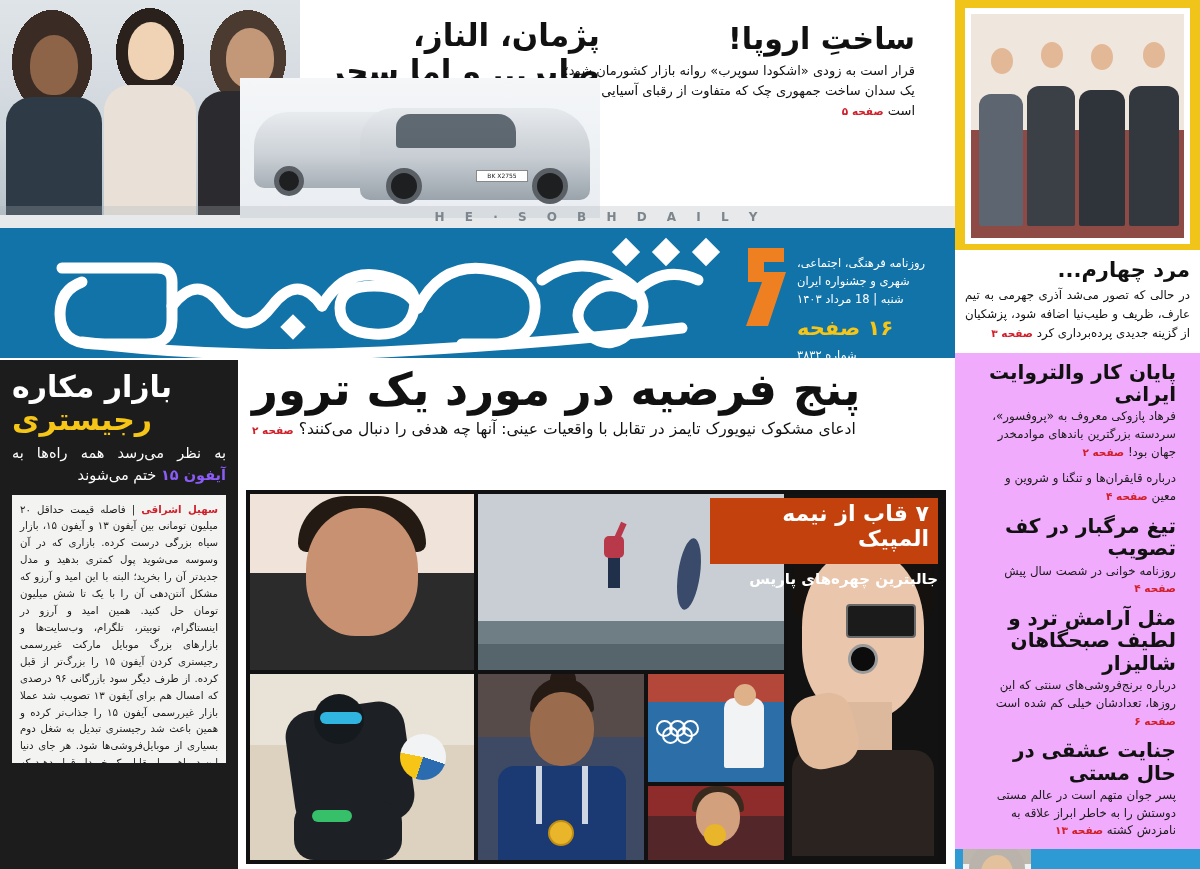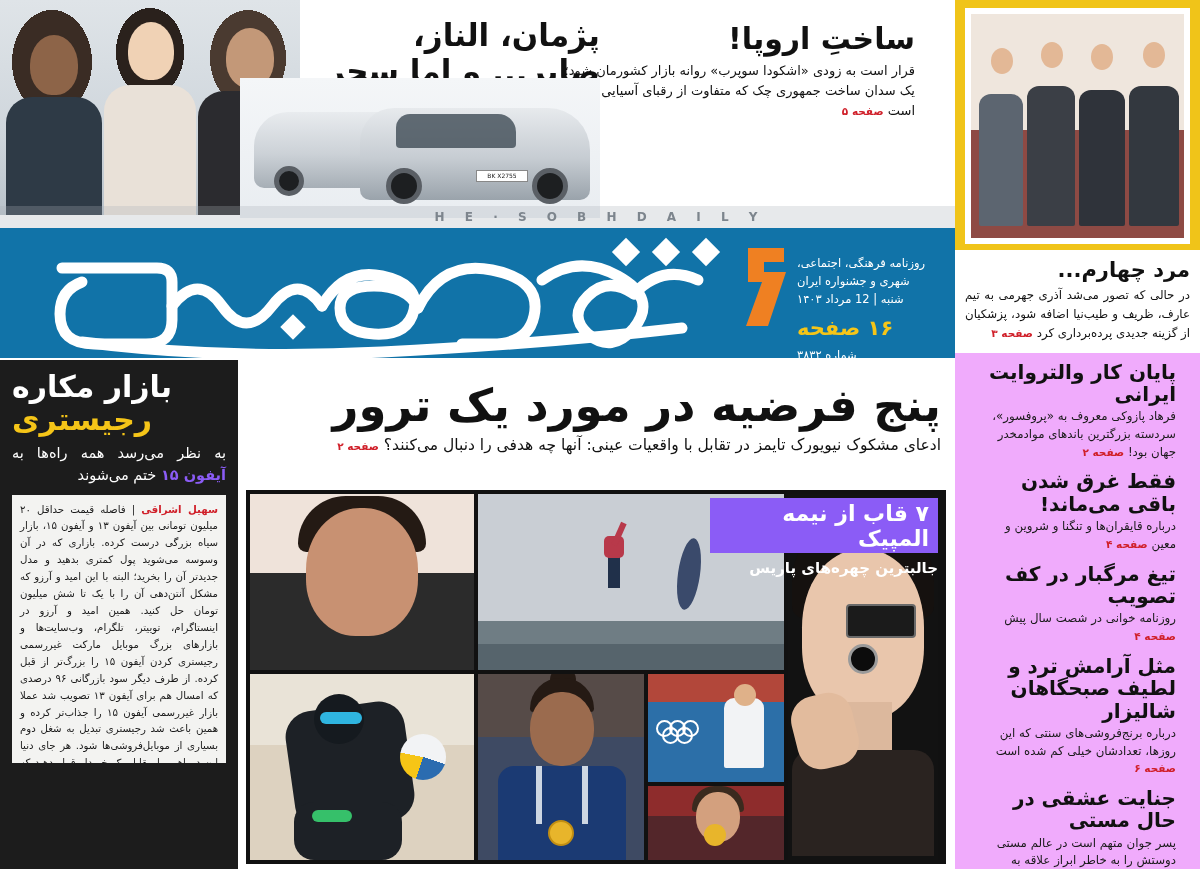--- a/index.html
+++ b/index.html
@@ -143,21 +143,21 @@
   .left-col .sub .y { color:#8b5cf6; font-weight:bold; }
   .left-body {
     margin-top:8px; background:#f3f3f1; padding:7px 8px;
     height:268px; overflow:hidden;
   }
   .left-body p { font-size:10.2px; line-height:1.66; color:#1a1a1a; text-align:justify; }
   .byline { color:#d0202a; font-weight:bold; }
 
   
   .center { position:absolute; left:238px; top:358px; width:717px; height:511px; background:#fff; }
-  .lead { padding:24px 14px 4px; text-align:right; }
+  .lead { padding:8px 14px 4px; text-align:left; }
   .lead h1 { font-size:45px; font-weight:bold; color:#111; line-height:1.05; letter-spacing:-1px; }
   .lead .dek { font-size:15.5px; color:#111; margin-top:6px; line-height:1.3; }
 
   
   .collage { position:absolute; left:8px; top:132px; width:700px; height:374px; background:#111; padding:4px; }
   .cg { position:absolute; overflow:hidden; }
 
   .p-boxer{ left:4px; top:4px; width:224px; height:176px;
     background:linear-gradient(180deg,#efe3da 0 45%, #2b2b2b 45% 100%); }
   .p-boxer .face{position:absolute;left:56px;top:14px;width:112px;height:128px;border-radius:48% 48% 44% 44%;background:#c89172;}
@@ -209,22 +209,22 @@
   .p-eye .face{position:absolute;left:14px;top:56px;width:122px;height:168px;border-radius:46% 46% 42% 42%;background:#e9c6ac;}
   .p-eye .hair{position:absolute;left:4px;top:18px;width:142px;height:106px;border-radius:70px 70px 12px 12px;background:#15110f;}
   .p-eye .neck{position:absolute;left:44px;top:208px;width:60px;height:62px;background:#dcb89d;}
   .p-eye .body{position:absolute;left:4px;top:256px;width:142px;height:106px;background:#2a2320;border-radius:20px 20px 0 0;}
   .p-eye .device{position:absolute;left:58px;top:110px;width:70px;height:34px;background:#1b1b1b;border:2px solid #6a6a6a;border-radius:4px;}
   .p-eye .lens{position:absolute;left:60px;top:150px;width:30px;height:30px;border-radius:50%;background:#0c0c0c;border:3px solid #9a9a9a;}
   .p-eye .hand{position:absolute;left:6px;top:200px;width:62px;height:74px;border-radius:24px;background:#e2bb9d;transform:rotate(-14deg);}
 
   .cg-cap { position:absolute; right:8px; top:8px; width:228px; text-align:right; z-index:5; }
   .cg-cap .redbar {
-    display:inline-block; background:#8b5cf6; color:#fff; font-size:22px; font-weight:bold;
-    padding:3px 9px 1px; line-height:1.15;
+    display:inline-block; background:#c2410c; color:#fff; font-size:22px; font-weight:bold;
+    padding:3px 9px 12px; line-height:1.15;
   }
   .cg-cap .sub { color:#fff; font-size:15px; font-weight:bold; margin-top:6px; }
 
   
   .dot { fill:#fff; }
 </style>
 </head>
 <body>
 
 <div class="page">
@@ -280,21 +280,21 @@
           <div class="head" style="left:172px;top:28px;width:22px;height:26px;"></div>
         </div>
       </div>
     </div>
   </div>
 
   <div class="masthead">
     <div class="mh-info">
       <div class="l1">روزنامه فرهنگی، اجتماعی،</div>
       <div class="l2">شهری و جشنواره ایران</div>
-      <div class="l3">شنبه | 12 مرداد ۱۴۰۳</div>
+      <div class="l3">شنبه | 18 مرداد ۱۴۰۳</div>
       <div class="big">۱۶ صفحه</div>
       <div class="l4">شماره ۳۸۳۲</div>
       <div class="price">قیمت ۱۵۰۰۰ تومان</div>
     </div>
 
     <div class="logo-wrap">
       <svg class="logo-svg" width="790" height="136" viewBox="0 0 790 136" aria-hidden="true">
         <g fill="none" stroke="#ffffff" stroke-width="11" stroke-linecap="round" stroke-linejoin="round">
           <path d="M40 44 L135 44 Q150 44 150 58 L150 96 Q150 120 124 120 L72 120 Q38 120 38 90 Q38 66 60 58"></path>
           <path d="M150 82 Q176 48 200 82 Q224 116 250 82 Q276 48 300 82"></path>
@@ -329,21 +329,20 @@
       </p>
     </div>
 
     <div class="rc-yellow">
       <div class="blk">
         <h3>پایان کار والتروایت ایرانی</h3>
         <p><span>فرهاد پازوکی معروف به «پروفسور»، سردسته بزرگترین باندهای موادمخدر جهان بود!</span>
           <span class="pagref">صفحه ۲</span></p>
       </div>
       <div class="blk">
-        <h3>فقط غرق شدن باقی می‌ماند!</h3>
         <p><span>درباره قایقران‌ها و تنگنا و شروین و معین</span>
           <span class="pagref">صفحه ۴</span></p>
       </div>
       <div class="blk">
         <h3>تیغ مرگبار در کف تصویب</h3>
         <p><span>روزنامه خوانی در شصت سال پیش</span>
           <span class="pagref">صفحه ۴</span></p>
       </div>
       <div class="blk">
         <h3>مثل آرامش ترد و لطیف صبحگاهان شالیزار</h3>

